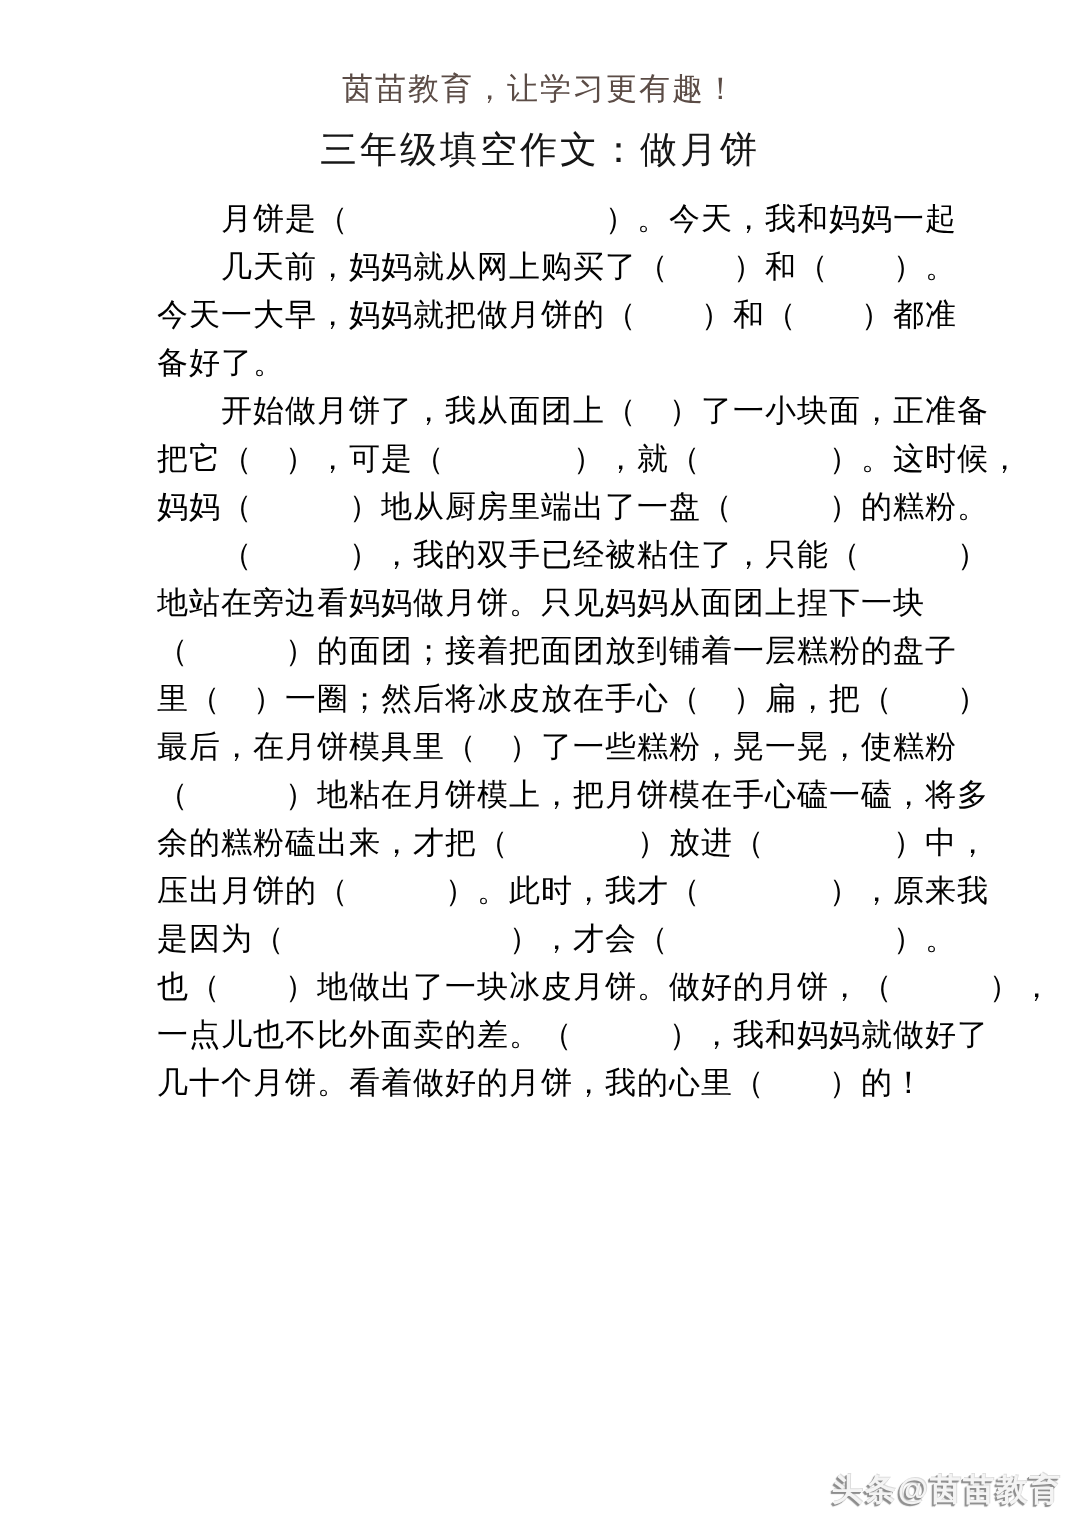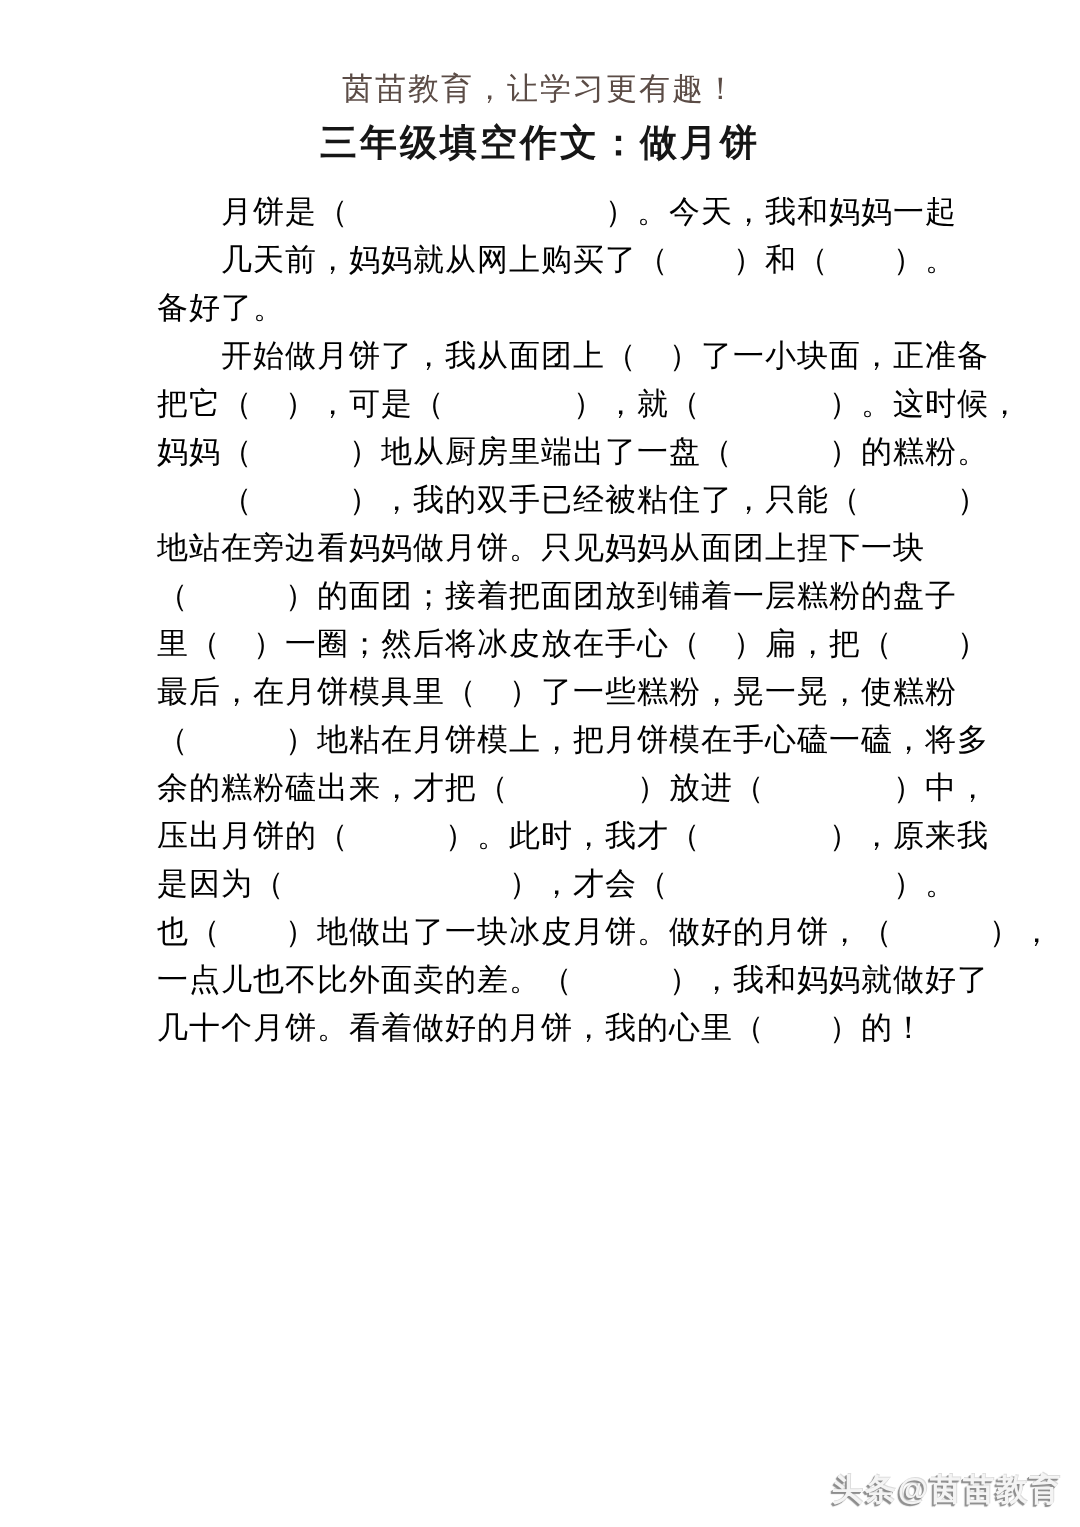--- a/index.html
+++ b/index.html
@@ -16,26 +16,25 @@
     font-family: "Liberation Serif", "DejaVu Serif", serif;
   }
   .slogan {
     padding-top: 68px;
     text-align: center;
     font-size: 31px;
     letter-spacing: 2px;
     color: #5b4c46;
   }
   .doc-title {
-    margin-top: 8px;
+    margin-top: 15px;
     text-align: center;
     font-size: 37px;
     letter-spacing: 3px;
     color: #161616;
-    font-weight: bold;
   }
   .content {
     width: 766px;
     margin: 20px auto 0 auto;
   }
   .line {
     font-size: 31px;
     line-height: 48px;
     height: 48px;
     white-space: nowrap;
@@ -62,20 +61,21 @@
 
 <div class="page">
 
   <div class="slogan">茵苗教育，让学习更有趣！</div>
 
   <div class="doc-title">三年级填空作文：做月饼</div>
 
   <div class="content">
       <div class="line indent">月饼是（　　　　　　　　）。今天，我和妈妈一起</div>
       <div class="line indent">几天前，妈妈就从网上购买了（　　）和（　　）。</div>
+      <div class="line">今天一大早，妈妈就把做月饼的（　　）和（　　）都准</div>
       <div class="line">备好了。</div>
       <div class="line indent">开始做月饼了，我从面团上（　）了一小块面，正准备</div>
       <div class="line">把它（　），可是（　　　　），就（　　　　）。这时候，</div>
       <div class="line">妈妈（　　　）地从厨房里端出了一盘（　　　）的糕粉。</div>
       <div class="line indent">（　　　），我的双手已经被粘住了，只能（　　　）</div>
       <div class="line">地站在旁边看妈妈做月饼。只见妈妈从面团上捏下一块</div>
       <div class="line">（　　　）的面团；接着把面团放到铺着一层糕粉的盘子</div>
       <div class="line">里（　）一圈；然后将冰皮放在手心（　）扁，把（　　）</div>
       <div class="line">最后，在月饼模具里（　）了一些糕粉，晃一晃，使糕粉</div>
       <div class="line">（　　　）地粘在月饼模上，把月饼模在手心磕一磕，将多</div>

